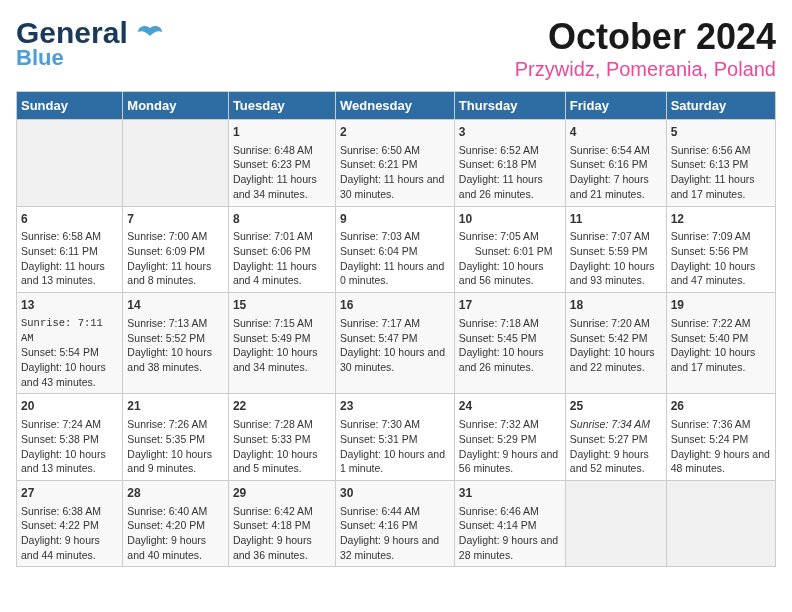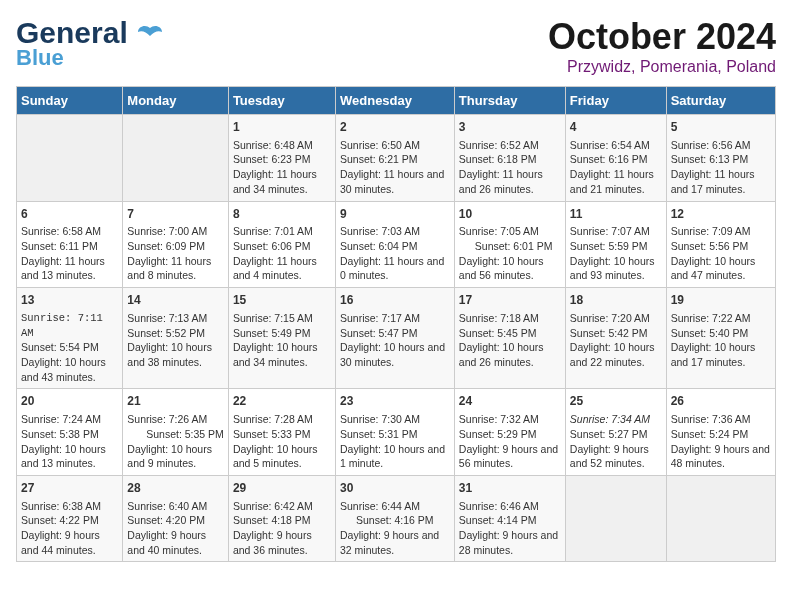--- a/index.html
+++ b/index.html
@@ -23,22 +23,22 @@
     }
     .title-block {
       text-align: right;
     }
     .main-title {
       font-size: 36px;
       font-weight: bold;
       color: #1a1a1a;
     }
     .subtitle {
-      font-size: 16px;
-      color: #701a75;
+      font-size: 20px;
+      color: #ec4899;
     }
     table {
       width: 100%;
       border-collapse: collapse;
       font-size: 11px;
     }
     thead tr th {
       background-color: #2e6da4;
       color: #fff;
       padding: 6px 4px;
@@ -127,21 +127,21 @@
         <td>
           <span class="day-num">3</span>
           <span style="display: block;">Sunrise: 6:52 AM</span>
           <span style="display: block;">Sunset: 6:18 PM</span>
           <span style="display: block;">Daylight: 11 hours and 26 minutes.</span>
         </td>
         <td>
           <span class="day-num">4</span>
           <span style="display: block;">Sunrise: 6:54 AM</span>
           <span style="display: block;">Sunset: 6:16 PM</span>
-          <span style="display: block;">Daylight: 11 hours and 21 minutes.</span>
+          <span style="display: block;">Daylight: 7 hours and 21 minutes.</span>
         </td>
         <td>
           <span class="day-num">5</span>
           <span style="display: block;">Sunrise: 6:56 AM</span>
           <span style="display: block;">Sunset: 6:13 PM</span>
           <span style="display: block;">Daylight: 11 hours and 17 minutes.</span>
         </td>
       </tr>
       <tr>
         <td>
@@ -234,21 +234,21 @@
       <tr>
         <td>
           <span class="day-num">20</span>
           <span style="display: block;">Sunrise: 7:24 AM</span>
           <span style="display: block;">Sunset: 5:38 PM</span>
           <span style="display: block;">Daylight: 10 hours and 13 minutes.</span>
         </td>
         <td>
           <span class="day-num">21</span>
           <span style="display: block;">Sunrise: 7:26 AM</span>
-          <span style="display: block; text-align: right;">Sunset: 5:35 PM</span>
+          <span style="display: block;">Sunset: 5:35 PM</span>
           <span style="display: block;">Daylight: 10 hours and 9 minutes.</span>
         </td>
         <td>
           <span class="day-num">22</span>
           <span style="display: block;">Sunrise: 7:28 AM</span>
           <span style="display: block;">Sunset: 5:33 PM</span>
           <span style="display: block;">Daylight: 10 hours and 5 minutes.</span>
         </td>
         <td>
           <span class="day-num">23</span>
@@ -290,21 +290,21 @@
         </td>
         <td>
           <span class="day-num">29</span>
           <span style="display: block;">Sunrise: 6:42 AM</span>
           <span style="display: block;">Sunset: 4:18 PM</span>
           <span style="display: block;">Daylight: 9 hours and 36 minutes.</span>
         </td>
         <td>
           <span class="day-num">30</span>
           <span style="display: block;">Sunrise: 6:44 AM</span>
-          <span style="display: block; margin-left: 16px;">Sunset: 4:16 PM</span>
+          <span style="display: block;">Sunset: 4:16 PM</span>
           <span style="display: block;">Daylight: 9 hours and 32 minutes.</span>
         </td>
         <td>
           <span class="day-num">31</span>
           <span style="display: block;">Sunrise: 6:46 AM</span>
           <span style="display: block;">Sunset: 4:14 PM</span>
           <span style="display: block;">Daylight: 9 hours and 28 minutes.</span>
         </td>
         <td class="empty"></td>
         <td class="empty"></td>

